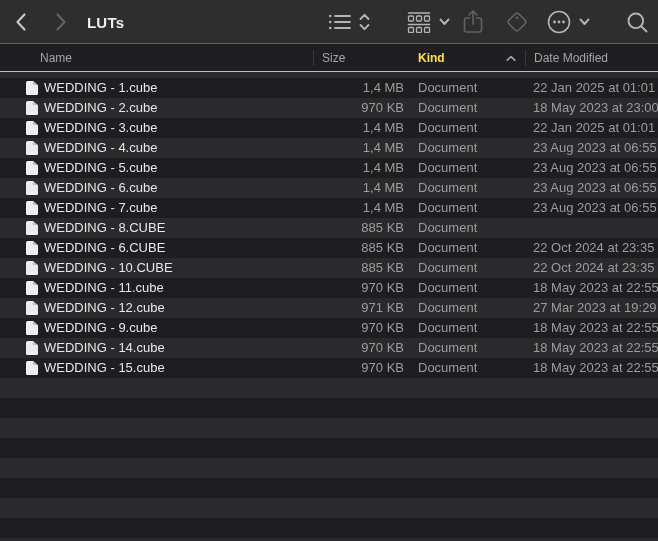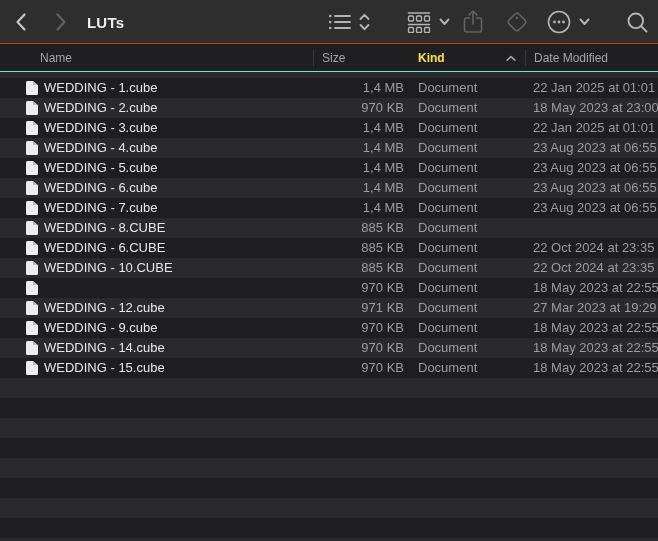--- a/index.html
+++ b/index.html
@@ -250,20 +250,21 @@
       <span class="cell fsize">885 KB</span>
       <span class="cell fkind">Document</span>
       <span class="cell fdate">22 Oct 2024 at 23:35</span>
     </div>
 
     <div class="row">
       <span class="doc-icon">
             <span class="doc-page"></span>
             <span class="doc-fold"></span>
           </span>
+      <span class="cell fname">WEDDING - 11.cube</span>
       <span class="cell fsize">970 KB</span>
       <span class="cell fkind">Document</span>
       <span class="cell fdate">18 May 2023 at 22:55</span>
     </div>
 
     <div class="row">
       <span class="doc-icon">
             <span class="doc-page"></span>
             <span class="doc-fold"></span>
           </span>

